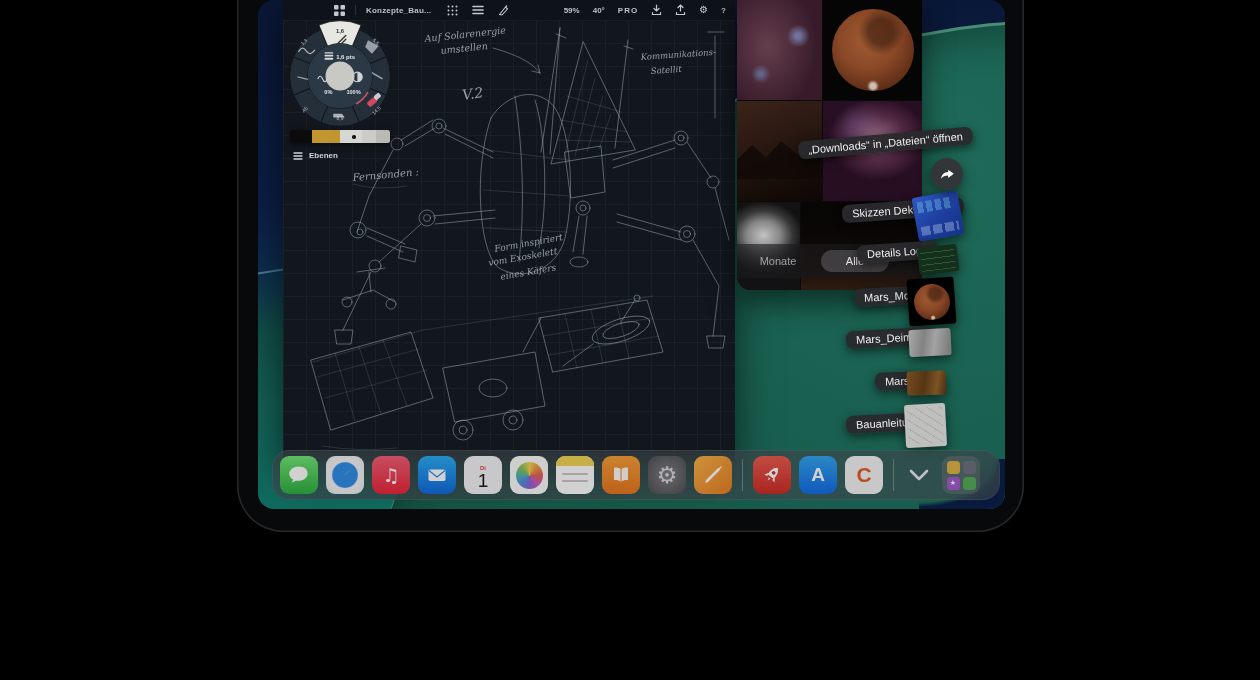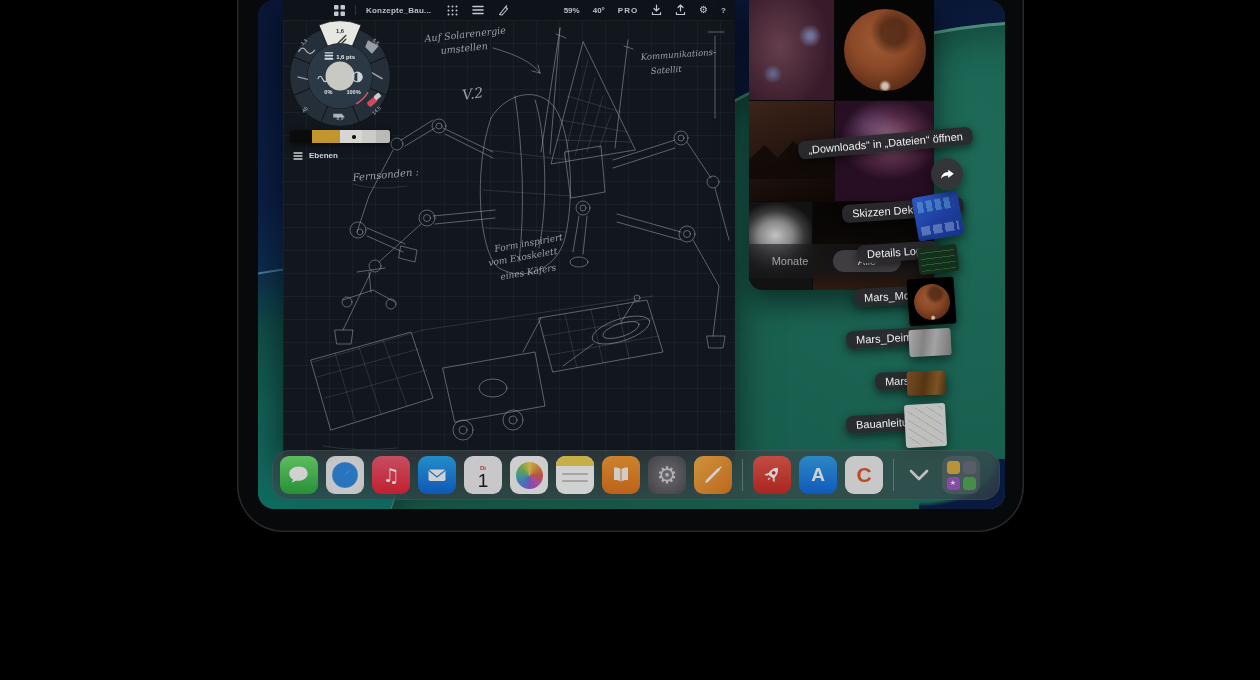--- a/index.html
+++ b/index.html
@@ -48,21 +48,21 @@
   .layers-row{position:absolute;left:10px;top:151px;display:flex;align-items:center;gap:6px;color:#ced3d8;
               font-size:8px;font-weight:bold;z-index:6;}
 
   .robot-svg{position:absolute;left:0;top:0;width:452px;height:462px;z-index:3;}
   .sk{stroke:#a9b2ba;stroke-opacity:.55;fill:none;stroke-width:.9;stroke-linecap:round;stroke-linejoin:round;}
   .sk-faint{stroke:#a9b2ba;stroke-opacity:.25;fill:none;stroke-width:.7;}
   .note{font-family:"DejaVu Serif",serif;font-style:italic;fill:#bcc4ca;fill-opacity:.78;}
 
   
   .photos-win{position:absolute;left:479px;top:0;width:185px;height:290px;border-radius:0 0 14px 14px;
-              overflow:hidden;background:#0a0a0b;box-shadow:0 12px 30px rgba(0,0,0,.55);z-index:2;margin-left:12px;}
+              overflow:hidden;background:#0a0a0b;box-shadow:0 12px 30px rgba(0,0,0,.55);z-index:2;}
   .ph{position:absolute;overflow:hidden;}
   .ph-nebula{left:0;top:0;width:85px;height:100px;background:
       radial-gradient(circle at 72% 36%,rgba(145,175,240,.55) 0 3%,rgba(145,175,240,0) 13%),
       radial-gradient(circle at 28% 74%,rgba(120,165,230,.45) 0 2%,rgba(120,165,230,0) 10%),
       radial-gradient(ellipse 70px 92px at 36% 46%,rgba(180,110,132,.5),rgba(58,28,44,.92) 72%),#150d13;}
   .ph-mars{left:86px;top:0;width:99px;height:100px;background:#050505;display:flex;align-items:center;justify-content:center;}
   .globe{border-radius:50%;background:
       radial-gradient(circle at 60% 28%,rgba(55,26,12,.6) 0 16%,rgba(55,26,12,0) 30%),
       radial-gradient(circle at 50% 94%,rgba(225,215,205,.85) 0 3%,rgba(225,215,205,0) 7%),
       radial-gradient(circle at 44% 38%,#a05c33 0%,#8a4827 42%,#5f2e17 74%,#3f1d0e 100%);}

